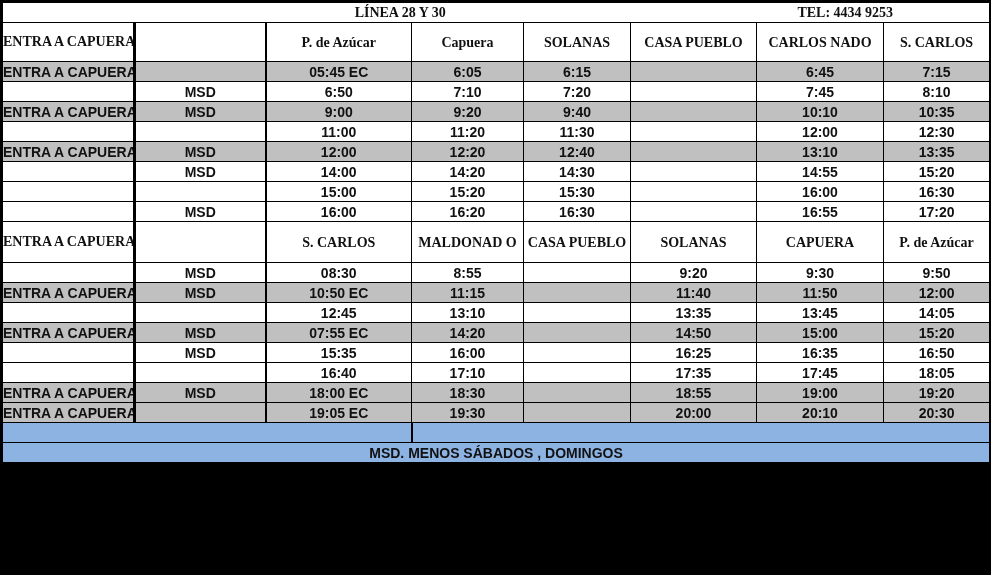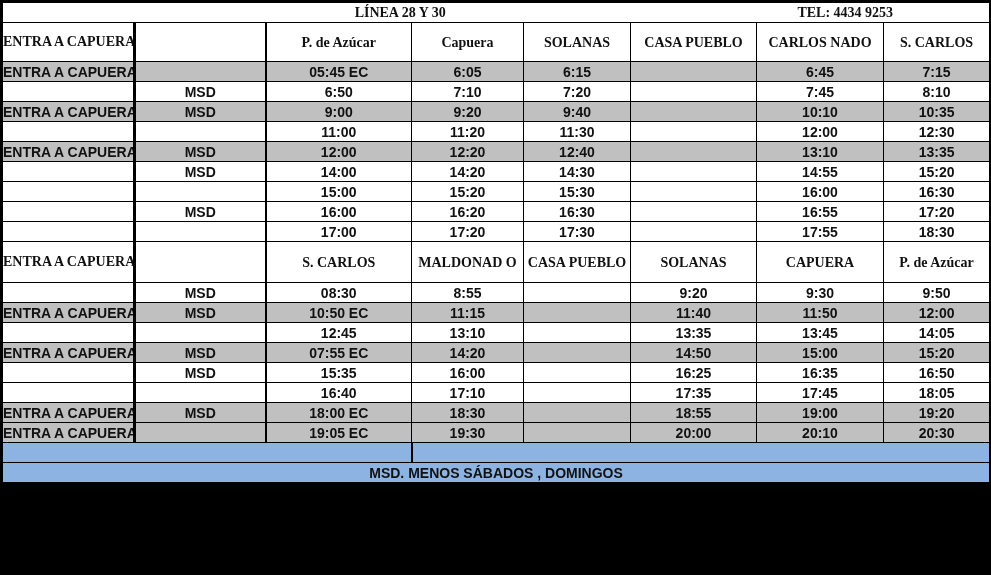--- a/index.html
+++ b/index.html
@@ -124,30 +124,20 @@
         <tr class="">
           <td class="side c1"></td>
           <td class="hatch">MSD</td>
           <td class="thick-left">16:00</td>
           <td class="">16:20</td>
           <td class="">16:30</td>
           <td class=""></td>
           <td class="">16:55</td>
           <td class="">17:20</td>
         </tr>
-        <tr class="">
-          <td class="side c1"></td>
-          <td class="hatch"></td>
-          <td class="thick-left">17:00</td>
-          <td class="">17:20</td>
-          <td class="">17:30</td>
-          <td class=""></td>
-          <td class="">17:55</td>
-          <td class="">18:30</td>
-        </tr>
         <tr>
           <td class="sidehdr c1" style="height: 40px;">ENTRA A CAPUERA</td>
           <td class="hdr"></td>
           <td class="hdr thick-left">S. CARLOS</td>
           <td class="hdr">MALDONAD O</td>
           <td class="hdr">CASA PUEBLO</td>
           <td class="hdr">SOLANAS</td>
           <td class="hdr">CAPUERA</td>
           <td class="hdr">P. de Azúcar</td>
         </tr>

